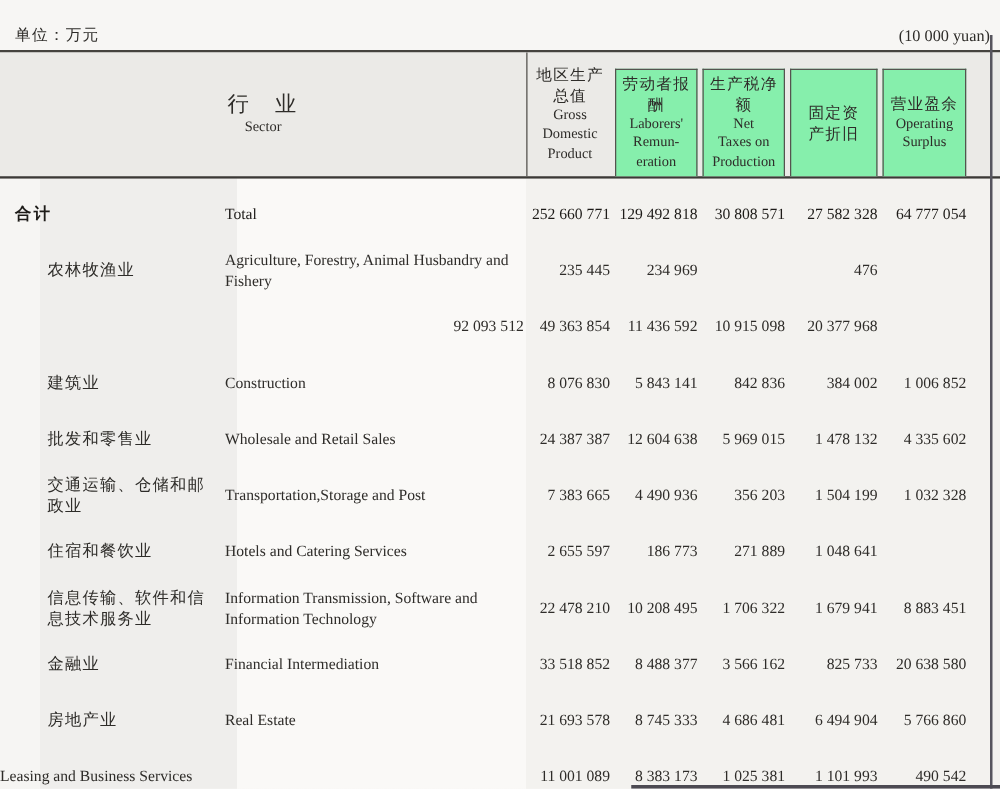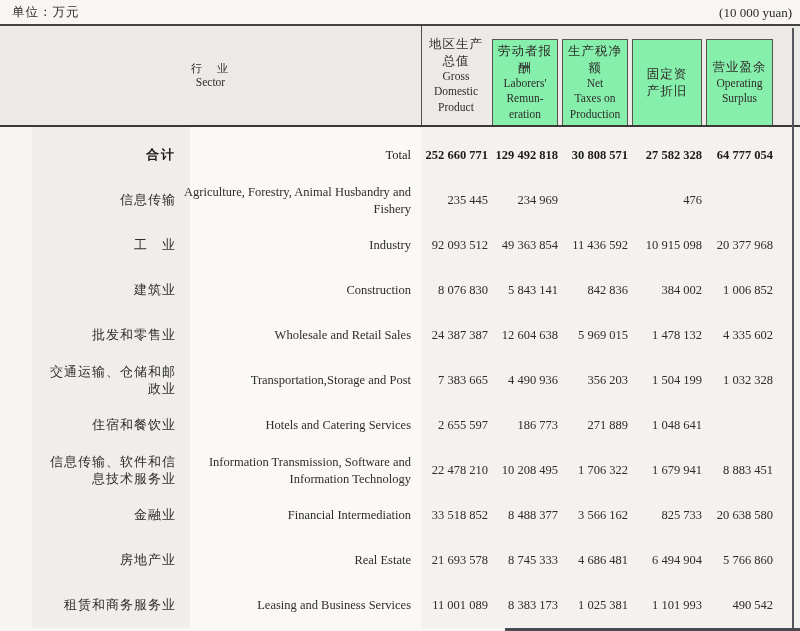--- a/index.html
+++ b/index.html
@@ -3,21 +3,21 @@
 <meta charset="utf-8">
 <style>
   html,body{margin:0;padding:0;}
   body{
     width:800px;height:631px;overflow:hidden;position:relative;
     background:#f7f6f4;
     font-family:"Liberation Serif","DejaVu Serif",serif;
     color:#2e2c29;
   }
   .topbar{
-    height:24px;display:flex;justify-content:space-between;align-items:flex-end;
+    height:40px;display:flex;justify-content:space-between;align-items:flex-end;
     padding:0 8px 3px 12px;box-sizing:border-box;
   }
   .unit-cn{font-size:12.5px;letter-spacing:1px;}
   .unit-en{font-size:13px;}
   .tablewrap{
     border-top:2px solid #45433f;
     width:800px;box-sizing:border-box;
   }
   .bands{
     background:linear-gradient(90deg,
@@ -35,41 +35,41 @@
     border-bottom:2.5px solid #3b3936;
     box-sizing:border-box;
   }
   .hcell{
     display:flex;flex-direction:column;justify-content:center;align-items:center;
     text-align:center;white-space:pre-line;
     font-size:11.5px;line-height:1.32;
   }
   .hcell .cnline{font-size:12.5px;letter-spacing:1px;white-space:pre-line;}
   .sector-cell{}
-  .sector-cell .cnline{font-size:11px;letter-spacing:2px;}
+  .sector-cell .cnline{font-size:17px;letter-spacing:2px;}
   .gdp-cell{border-left:1.5px solid #514f4b;}
   .hbox{
     border:1.4px solid #55534f;border-bottom:none;
     margin:13px 2px 0 2px;
     background:#86efac;
     flex:1;
   }
   .body-rows{padding-top:6px;}
   .row{height:45px;}
   .row>div{display:flex;align-items:center;box-sizing:border-box;}
   .cell-cn{
     padding-left:38px;font-size:13px;letter-spacing:1px;line-height:1.3;
     padding-right:4px;
   }
   .cell-en{font-size:12.5px;line-height:1.3;padding-right:10px;}
-  .row .sector-pair{display:grid;grid-template-columns:180px 241px;align-items:center;text-align:right;}
+  .row .sector-pair{display:grid;grid-template-columns:180px 241px;align-items:center;}
   .num{justify-content:flex-end;font-size:12.5px;padding-right:2px;white-space:nowrap;}
   .row.total .cell-cn{padding-left:12px;font-weight:bold;letter-spacing:2px;color:#1d1b18;}
   .row.total .cell-en{font-weight:normal;color:#1d1b18;}
-  .row.total .num{font-weight:bold;color:#1d1b18;}
+  .row.total .num{font-weight:normal;color:#1d1b18;}
   .right-border{
     position:absolute;top:28px;bottom:0;left:792px;width:2px;
     background:#57555e;
   }
   .bottom-border{
     position:absolute;left:505px;right:0;bottom:0;height:3px;
     background:#4c4a52;
   }
 </style>
 </head>
@@ -127,36 +127,32 @@
     <div class="num">252 660 771</div>
     <div class="num">129 492 818</div>
     <div class="num">30 808 571</div>
     <div class="num">27 582 328</div>
     <div class="num">64 777 054</div>
     <div></div>
   </div>
 
   <div class="grid row">
     <div class="sector-pair">
-      <span class="cell-cn">信息传输</span>
+      <span class="cell-cn">农林牧渔业</span>
       <span class="cell-en">Agriculture, Forestry, Animal Husbandry and Fishery</span>
     </div>
     <div class="num">235 445</div>
     <div class="num">234 969</div>
     <div class="num"></div>
     <div class="num">476</div>
     <div class="num"></div>
     <div></div>
   </div>
 
   <div class="grid row">
-    <div class="sector-pair">
-      <span class="cell-cn">工　业</span>
-      <span class="cell-en">Industry</span>
-    </div>
     <div class="num">92 093 512</div>
     <div class="num">49 363 854</div>
     <div class="num">11 436 592</div>
     <div class="num">10 915 098</div>
     <div class="num">20 377 968</div>
     <div></div>
   </div>
 
   <div class="grid row">
     <div class="sector-pair">
@@ -243,21 +239,20 @@
     <div class="num">21 693 578</div>
     <div class="num">8 745 333</div>
     <div class="num">4 686 481</div>
     <div class="num">6 494 904</div>
     <div class="num">5 766 860</div>
     <div></div>
   </div>
 
   <div class="grid row">
     <div class="sector-pair">
-      <span class="cell-cn">租赁和商务服务业</span>
       <span class="cell-en">Leasing and Business Services</span>
     </div>
     <div class="num">11 001 089</div>
     <div class="num">8 383 173</div>
     <div class="num">1 025 381</div>
     <div class="num">1 101 993</div>
     <div class="num">490 542</div>
     <div></div>
   </div>
 </div>

